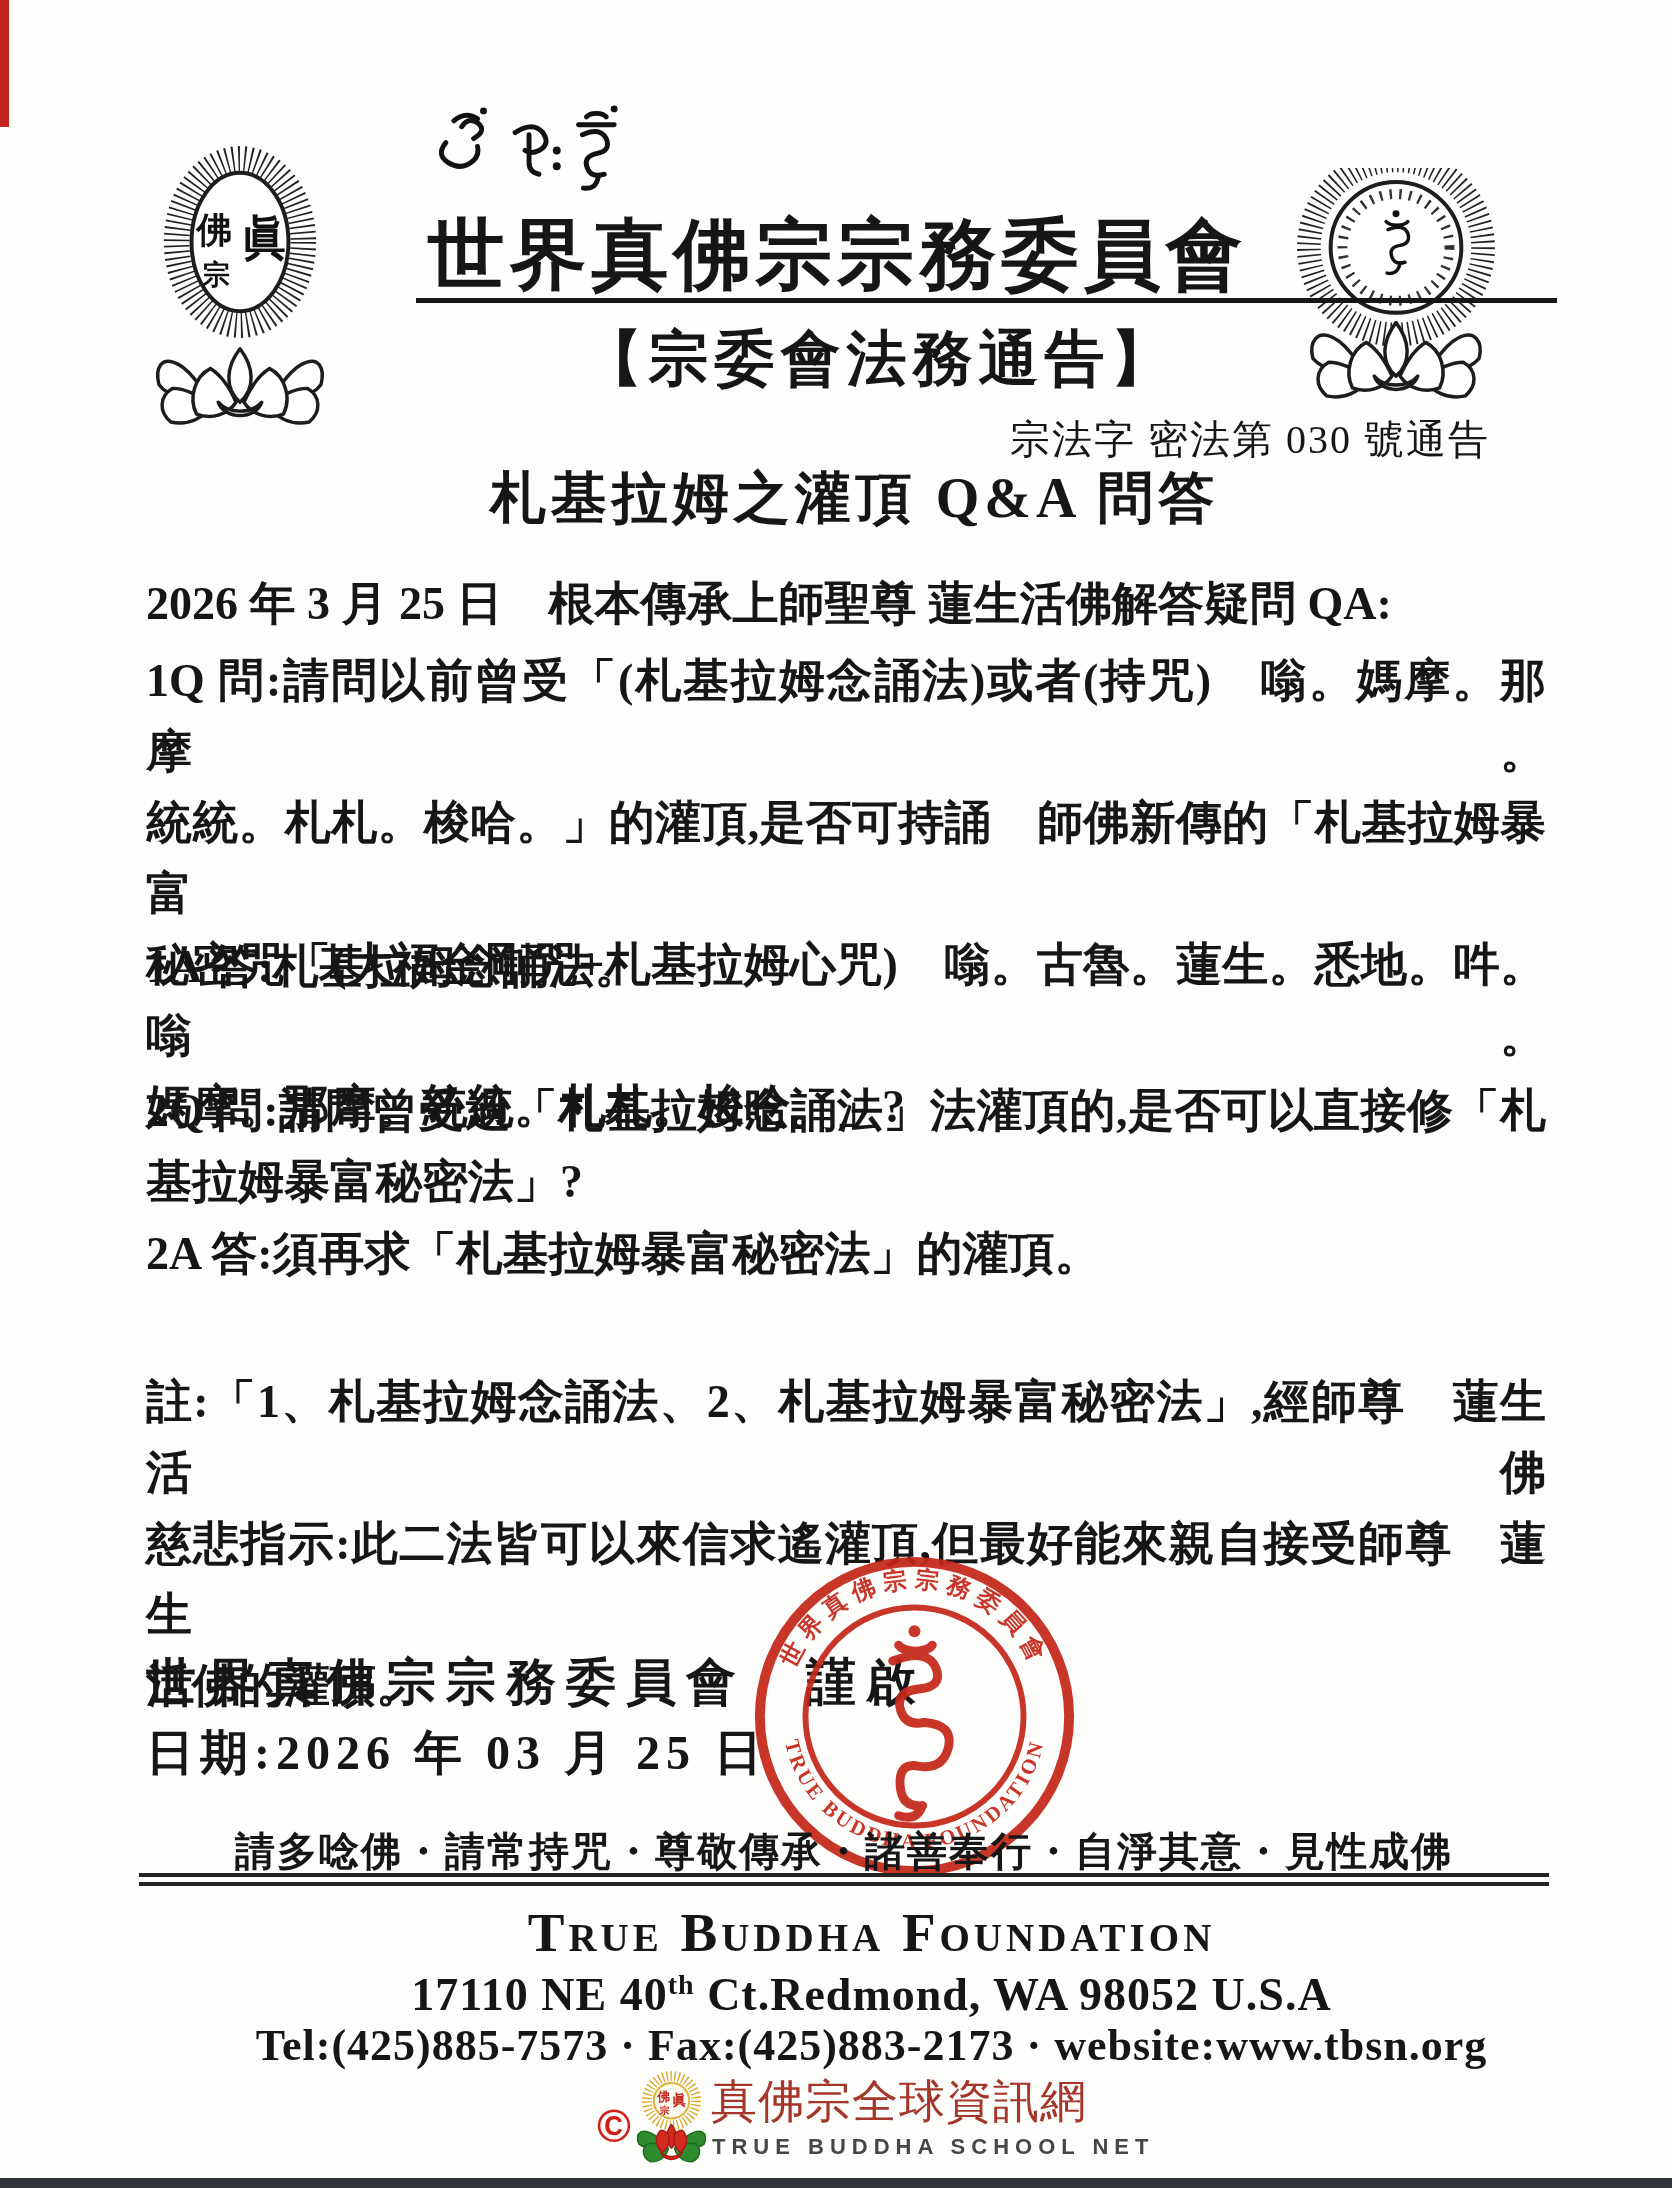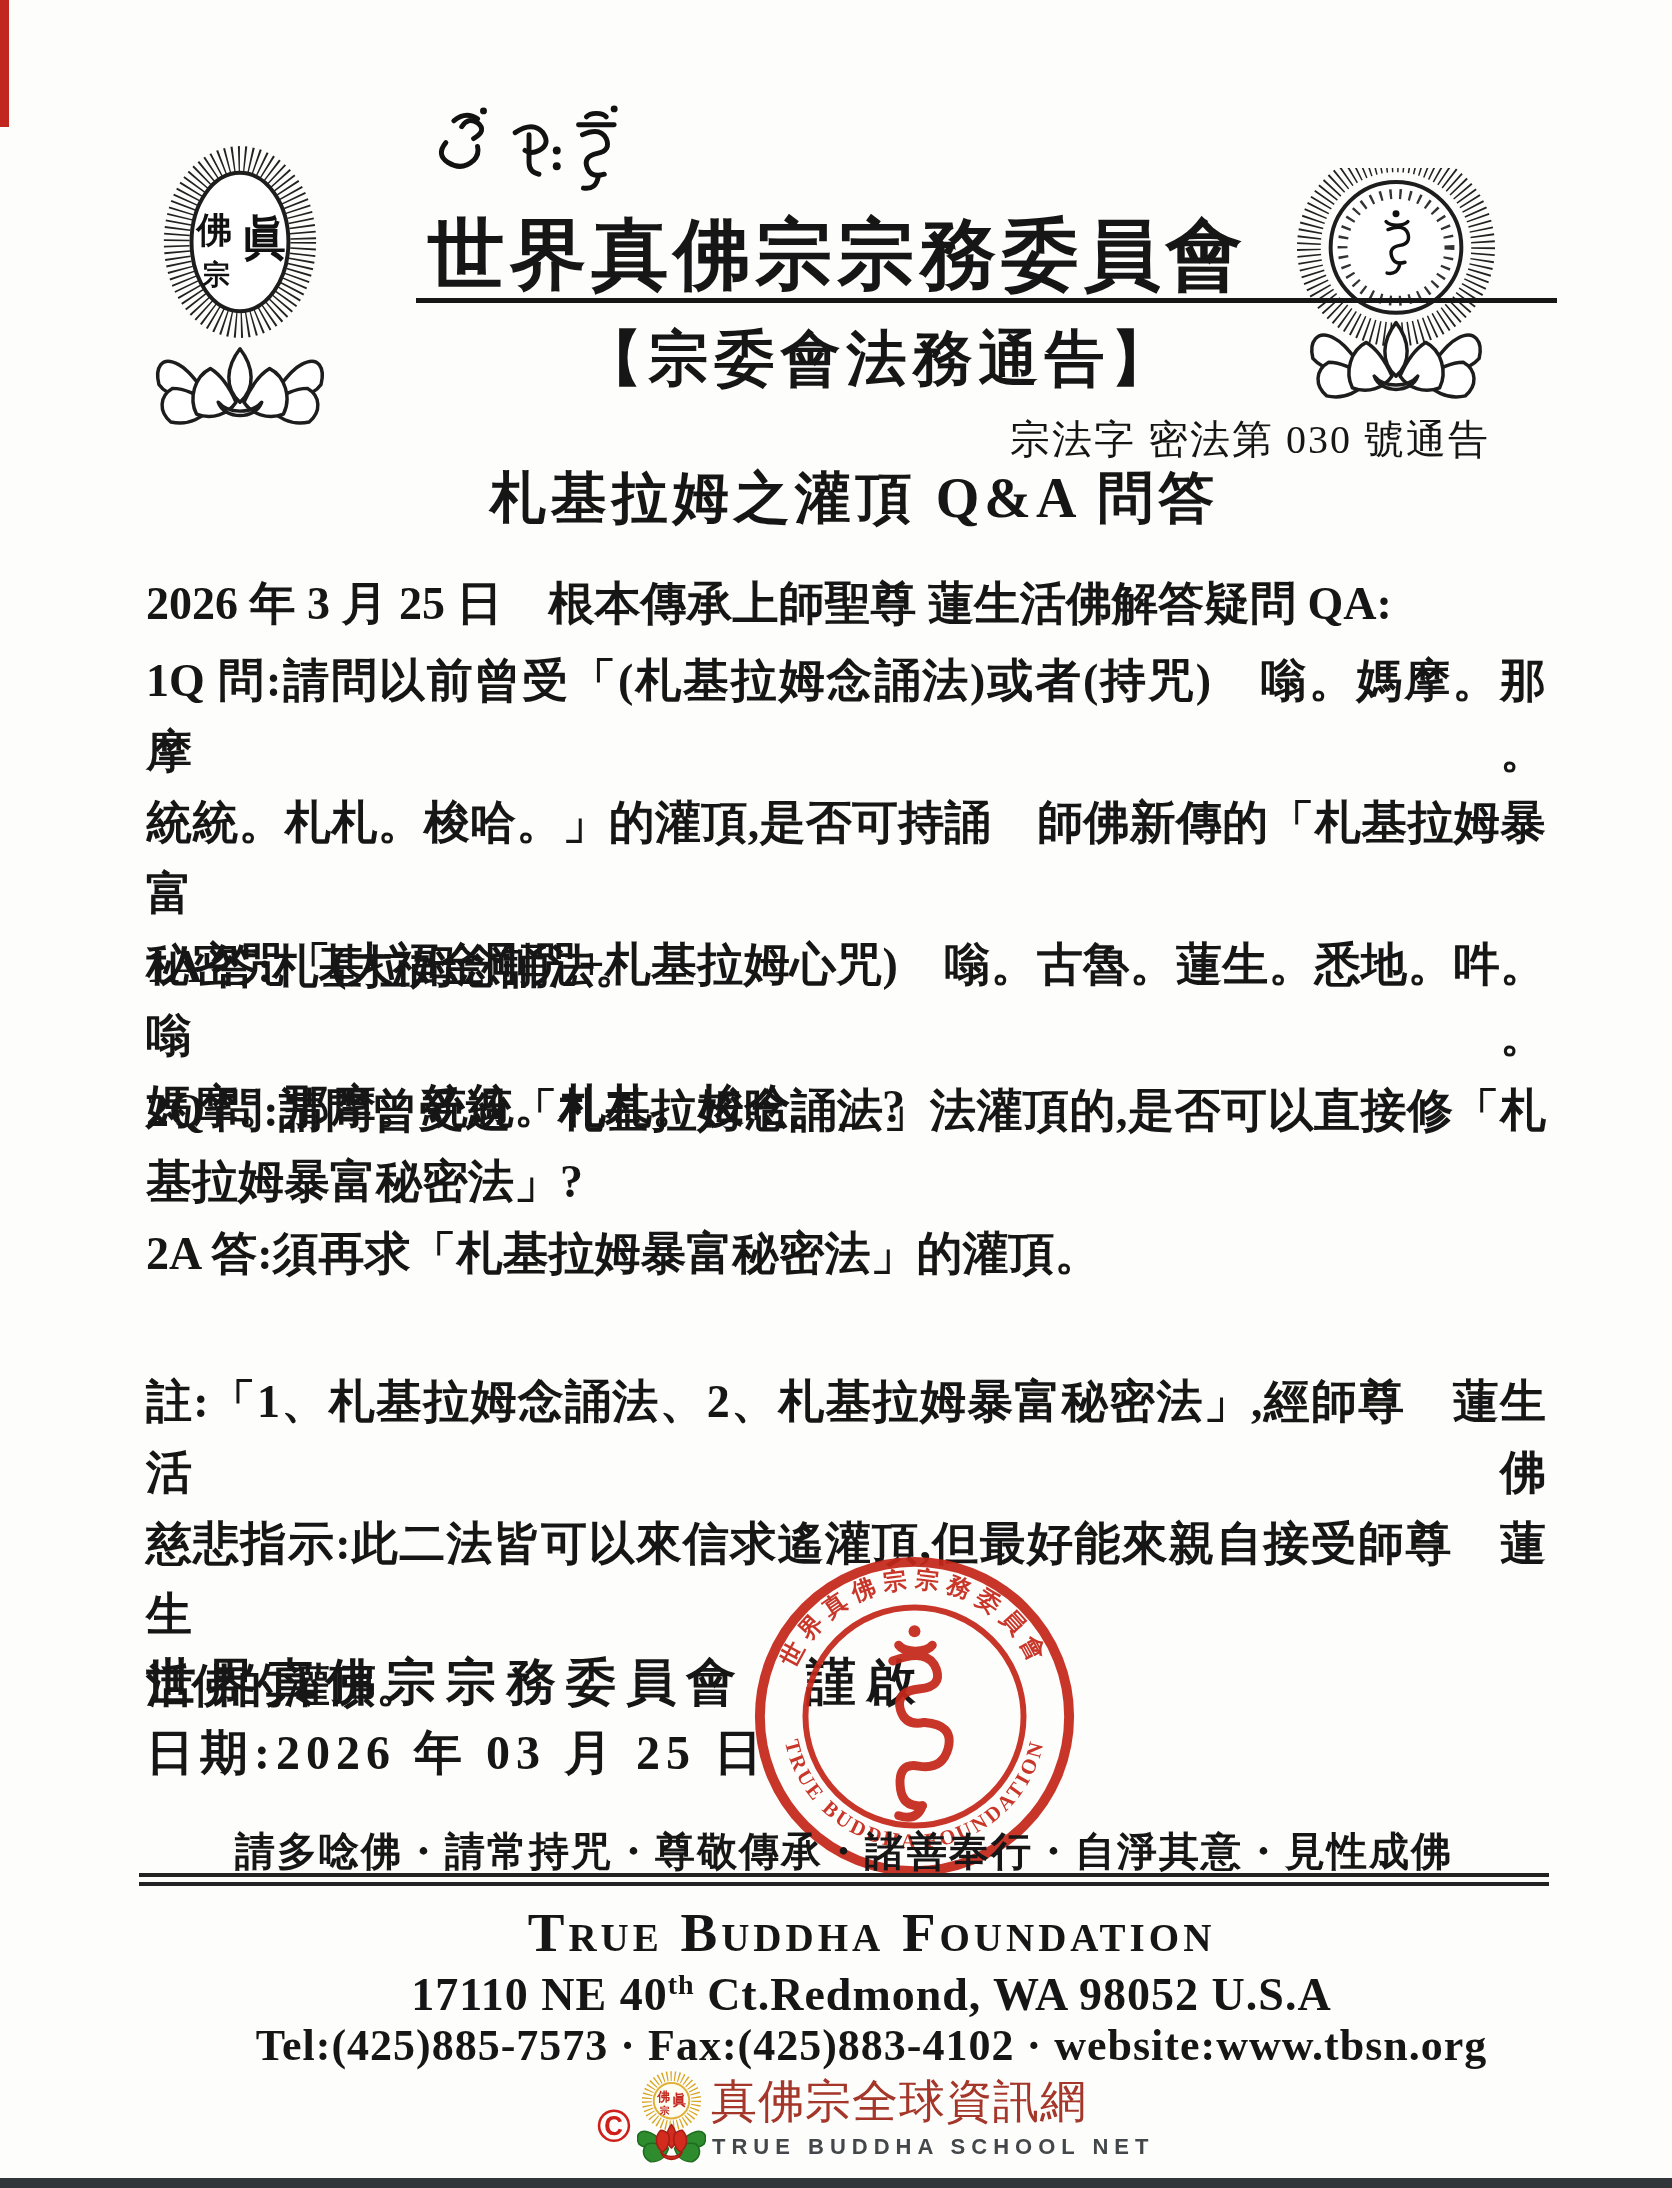--- a/index.html
+++ b/index.html
@@ -176,21 +176,21 @@
       <path d="M10,6 q30,2 24,26 q-6,22 -30,18 q-22,-4 -18,24 q3,18 22,16"></path>
       <path d="M8,90 q-6,16 -24,10"></path>
     </g>
   </svg>
 
   <div class="abs motto">請多唸佛・請常持咒・尊敬傳承・諸善奉行・自淨其意・見性成佛</div>
   <div class="abs footer-rule"></div>
 
   <div class="abs footer-org">True Buddha Foundation</div>
   <div class="abs footer-address"><span>17110 NE 40</span><sup>th</sup><span> Ct.Redmond, WA 98052 U.S.A</span></div>
-  <div class="abs footer-contact">Tel:(425)885-7573 · Fax:(425)883-4102 · website:www.tbsn.org</div>
+  <div class="abs footer-contact">Tel:(425)885-7573 · Fax:(425)883-2173 · website:www.tbsn.org</div>
 
   <div class="abs copyright">©</div>
   <svg class="abs" style="left:637px;top:2071px;" width="69" height="95" viewBox="0 0 70 96">
     <circle cx="35" cy="30" r="25" fill="none" stroke="#d9a520" stroke-width="10" stroke-dasharray="1.3 2.7"></circle>
     <circle cx="35" cy="30" r="18" fill="#fffdf2" stroke="#e0b23a" stroke-width="2"></circle>
     <text x="27" y="30" font-size="13" font-weight="bold" fill="#c1271f" text-anchor="middle">佛</text>
     <text x="43" y="34" font-size="15" font-weight="bold" fill="#c1271f" text-anchor="middle">眞</text>
     <text x="28" y="43" font-size="10" font-weight="bold" fill="#c1271f" text-anchor="middle">宗</text>
     <g fill="#2e8b2e" stroke="#1d6b1d" stroke-width="1.5" stroke-linejoin="round">
       <path d="M12,62 C2,58 -2,66 2,74 C10,80 20,78 26,72 C20,66 16,63 12,62 Z"></path>

